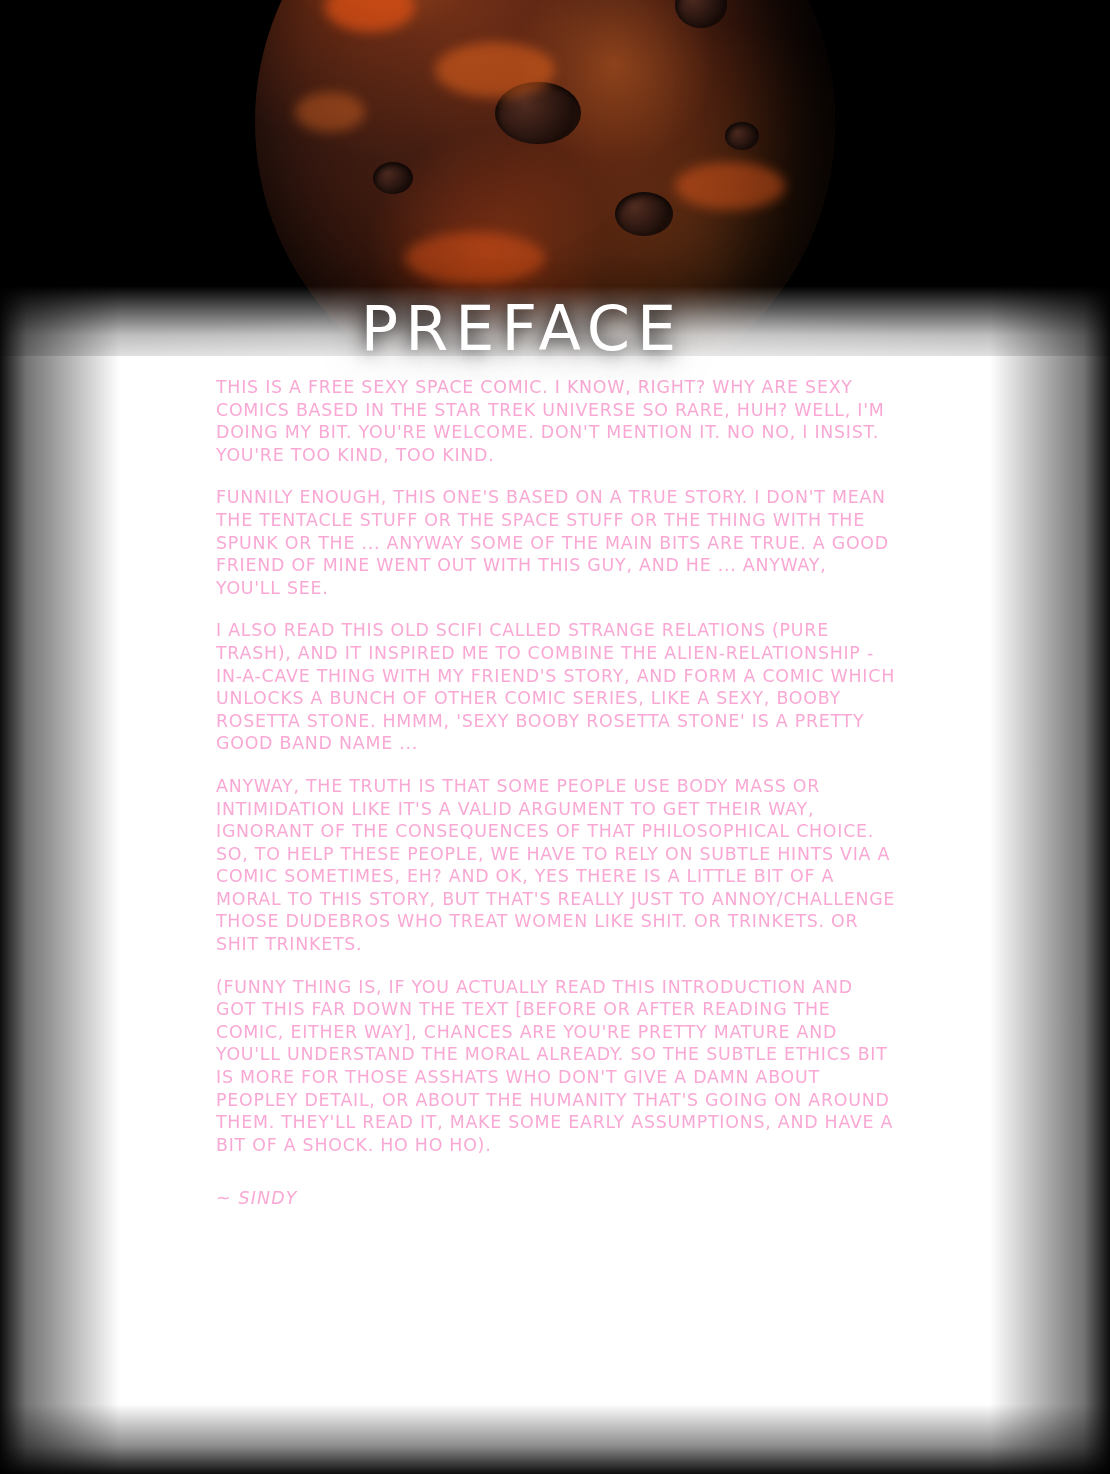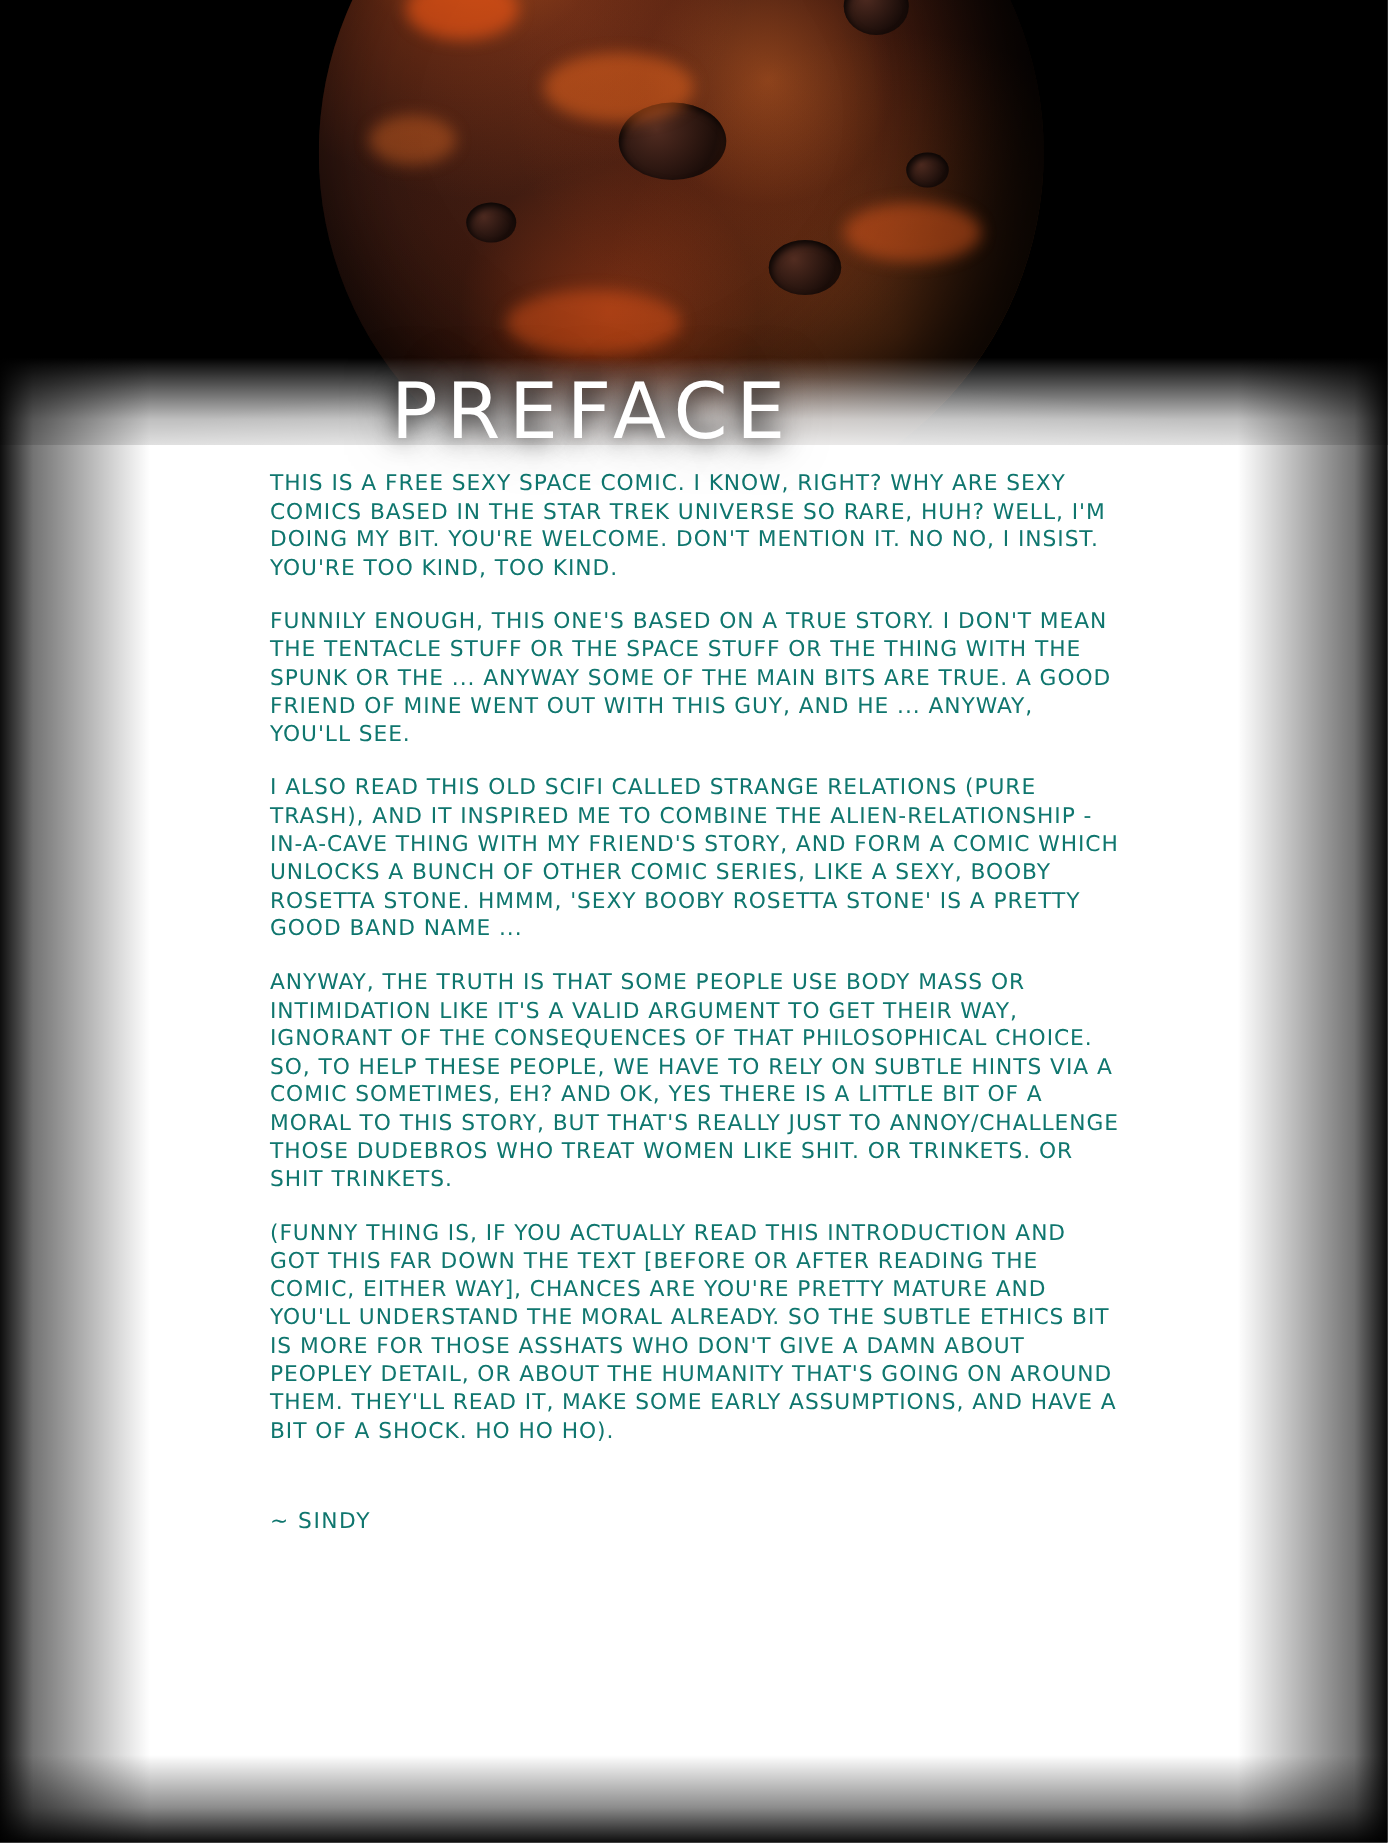--- a/index.html
+++ b/index.html
@@ -123,44 +123,46 @@
     top: 250px;
     width: 948px;
     text-align: center;
     color: #ffffff;
     font-family: "DejaVu Sans", sans-serif;
     font-size: 62px;
     font-weight: normal;
     letter-spacing: 7px;
     text-shadow: 0 0 18px rgba(0,0,0,0.85), 0 0 40px rgba(0,0,0,0.6);
     z-index: 6;
+    padding-left: 48px;
   }
 
   .body-text {
     position: absolute;
     left: 216px;
     top: 376px;
     width: 680px;
     z-index: 5;
-    color: #0f766e;
+    color: #f9a8d4;
     font-family: "DejaVu Sans", sans-serif;
     font-size: 17.4px;
     line-height: 22.6px;
     letter-spacing: 0.75px;
   }
 
   .para {
     margin: 0 0 20px 0;
     text-transform: uppercase;
   }
   .para:last-child { margin-bottom: 0; }
 
   .signature {
-    margin-top: 50px;
+    margin-top: 31px;
     text-transform: uppercase;
+    font-style: italic;
     letter-spacing: 1.2px;
   }
 
   .ital {
   }
 </style>
 </head>
 <body>
 
 <div class="page">

